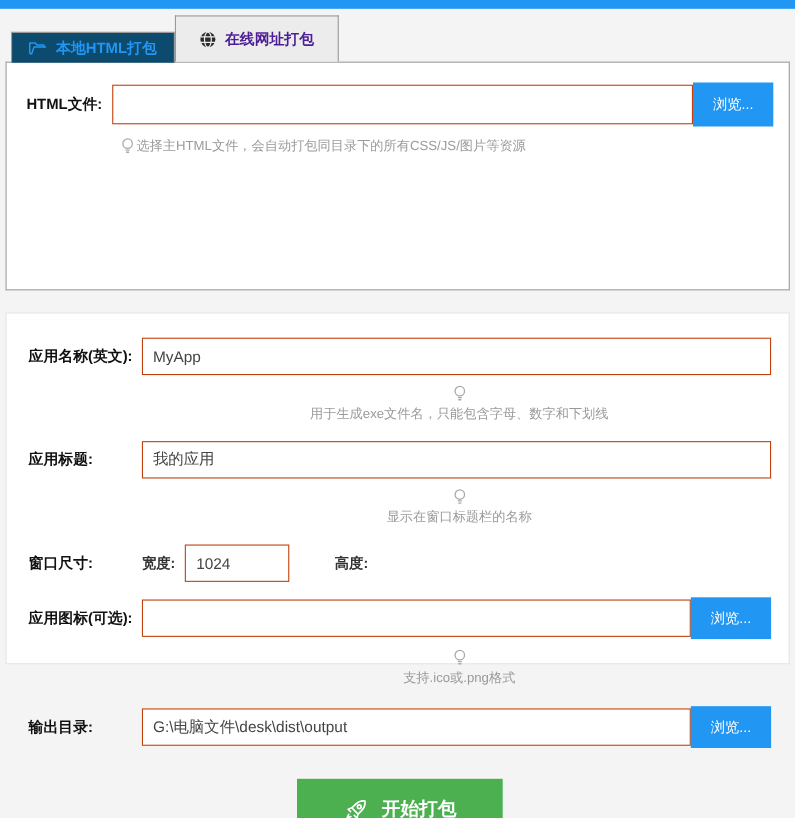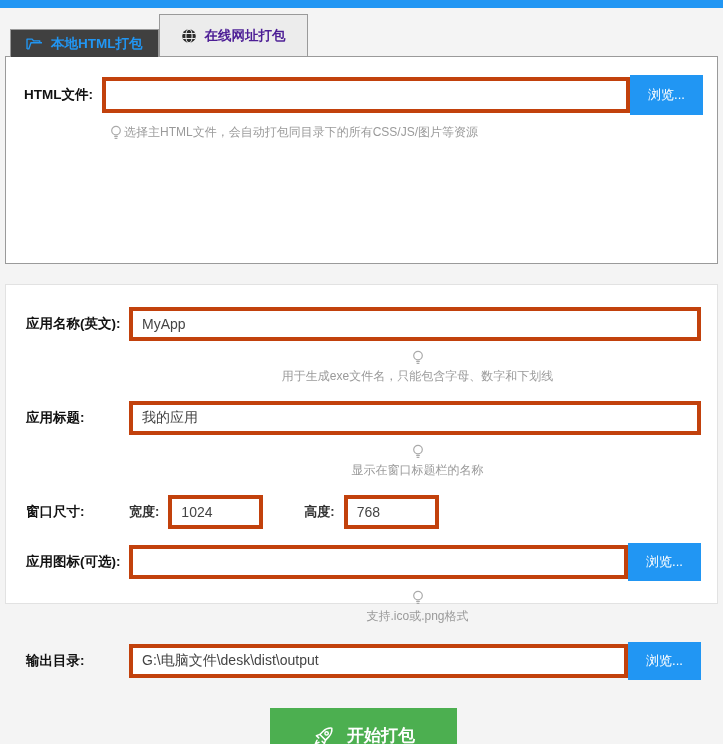--- a/index.html
+++ b/index.html
@@ -9,21 +9,21 @@
     background:#f4f4f4;
     font-family:"Liberation Sans","DejaVu Sans",sans-serif;
     color:#333;
   }
   .topbar { height:8px; background:#2196F3; }
 
   
   .tabs { display:flex; align-items:flex-end; padding-left:10px; height:48px; position:relative; z-index:2; }
   .tab { display:flex; align-items:center; gap:8px; font-weight:bold; font-size:13.5px; cursor:pointer; }
   .tab-active {
-    height:28px; background:#404040; border:1px solid #9a9a9a; border-bottom:none;
+    height:28px; background:#0c4a6e; border:1px solid #9a9a9a; border-bottom:none;
     color:#2196F3; padding:0 15px; margin-bottom:-1px;
   }
   .tab-inactive {
     height:42px; background:#ececec; border:1px solid #9a9a9a; border-bottom:none;
     color:#4c1d95; padding:0 21px;
   }
 
   
   .panel1 {
     margin:0 5px; background:#fff; border:1px solid #9a9a9a;
@@ -33,21 +33,21 @@
     margin:20px 5px 0; background:#fff; border:1px solid #e2e2e2;
     height:320px; padding:22px 16px 0 20px;
   }
 
   .row { display:flex; align-items:center; }
   .lbl { font-weight:bold; font-size:13.5px; color:#111; white-space:nowrap; }
   .p1-lbl { margin-right:9px; }
   .f-lbl { width:103px; min-width:103px; }
 
   .input {
-    height:36px; border:4px solid #c2410c; background:#fff;
+    height:36px; border:1px solid #c2410c; background:#fff;
     padding:0 9px; font-size:14px; color:#444;
     font-family:inherit; flex:1; min-width:0; outline:none;
   }
   .panel2 .input { height:34px; }
   .small-lbl { font-weight:bold; font-size:13px; margin-right:9px; white-space:nowrap;text-align:right; }
   .small-input { flex:none; width:95px; }
   .gap40 { width:41px; }
 
   .browse {
     height:40px; width:73px; flex:none;
@@ -151,21 +151,20 @@
     </span>
     <span>显示在窗口标题栏的名称</span>
   </div>
 
   <div class="row mt16">
     <span class="lbl f-lbl">窗口尺寸:</span>
     <span class="small-lbl">宽度:</span>
     <input class="input small-input" type="text" value="1024" style="">
     <span class="gap40"></span>
     <span class="small-lbl">高度:</span>
-    <input class="input small-input" type="text" value="768" style="">
   </div>
 
   <div class="row mt14">
     <span class="lbl f-lbl">应用图标(可选):</span>
     <input class="input" type="text" value="" style="">
     <button class="browse">浏览...</button>
   </div>
   <div class="hint hint-p2">
     <span class="icon">
       <svg width="12" height="16" viewBox="0 0 12 16" fill="none" stroke="#aaaaaa" stroke-width="1.2">

